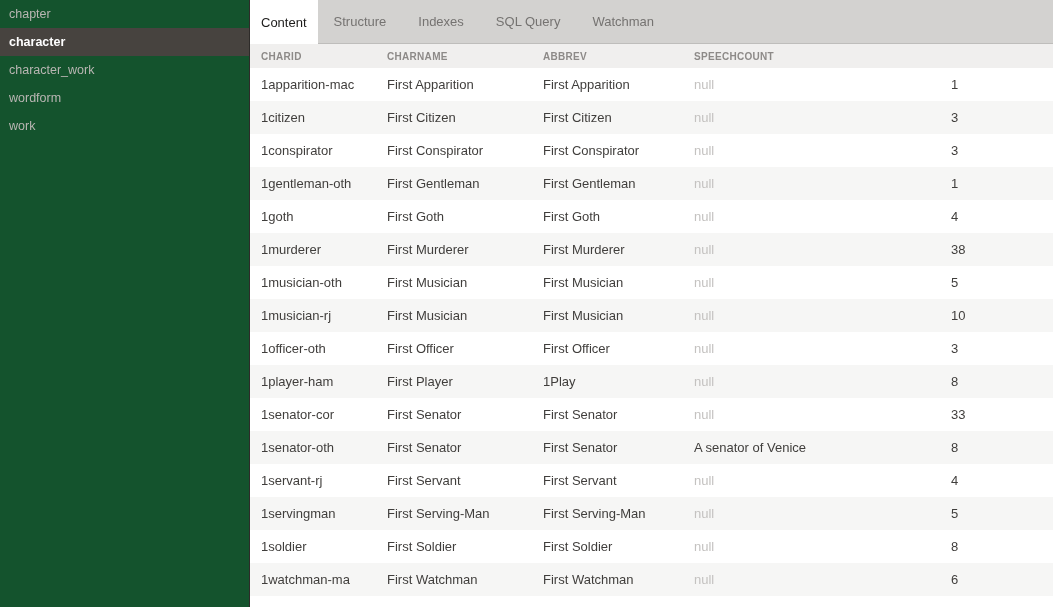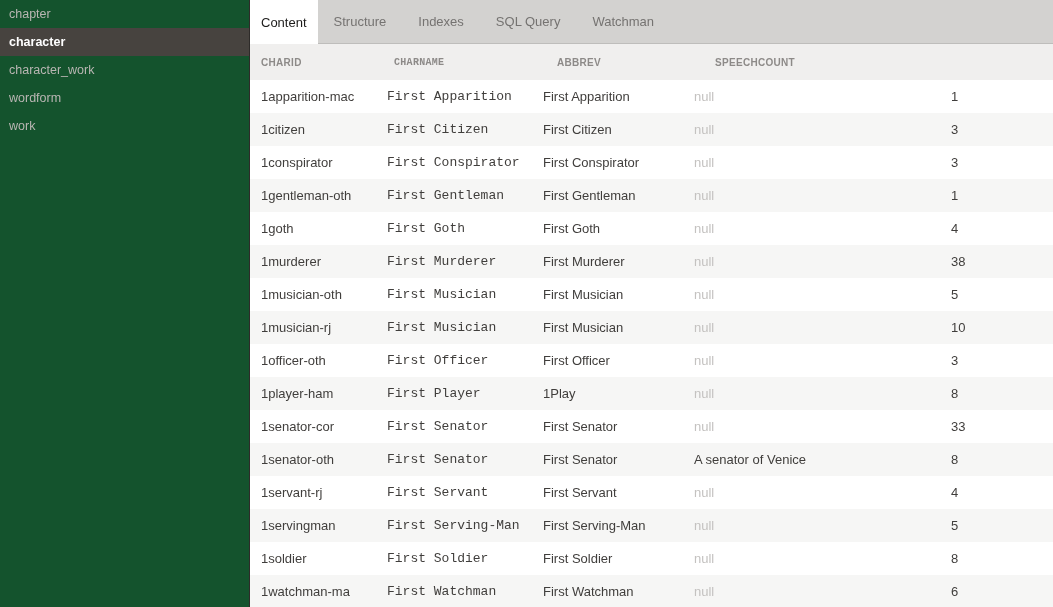--- a/index.html
+++ b/index.html
@@ -75,26 +75,25 @@
 
   
   .grid {
     flex: 1;
     min-height: 0;
     display: flex;
     flex-direction: column;
     overflow: hidden;
   }
   .thead {
-    height: 36px;
+    height: 24px;
     flex-shrink: 0;
     background: #f0efee;
     display: flex;
     align-items: center;
-    gap: 7px;
   }
   .th {
     font-size: 10px;
     font-weight: bold;
     letter-spacing: 0.3px;
     color: #8d8a88;
     padding-left: 11px;
     white-space: nowrap;
     overflow: hidden;
   }
@@ -109,21 +108,21 @@
   .td {
     font-size: 13px;
     color: #403e3c;
     padding-left: 11px;
     white-space: nowrap;
     overflow: hidden;
   }
   .td.null-val { color: #c4c2c0; }
 
   .c0 { width: 126px; flex-shrink: 0; }
-  .c1 { width: 156px; flex-shrink: 0; font-family: Liberation Mono, monospace; }
+  .c1 { width: 156px; flex-shrink: 0; }
   .c2 { width: 151px; flex-shrink: 0; }
   .c3 { width: 257px; flex-shrink: 0; }
   .c4 { flex: 1; min-width: 0; }
 </style>
 </head>
 <body>
 
 <div class="app">
   <aside class="sidebar" id="sidebar">
       <div class="side-item">chapter</div>

